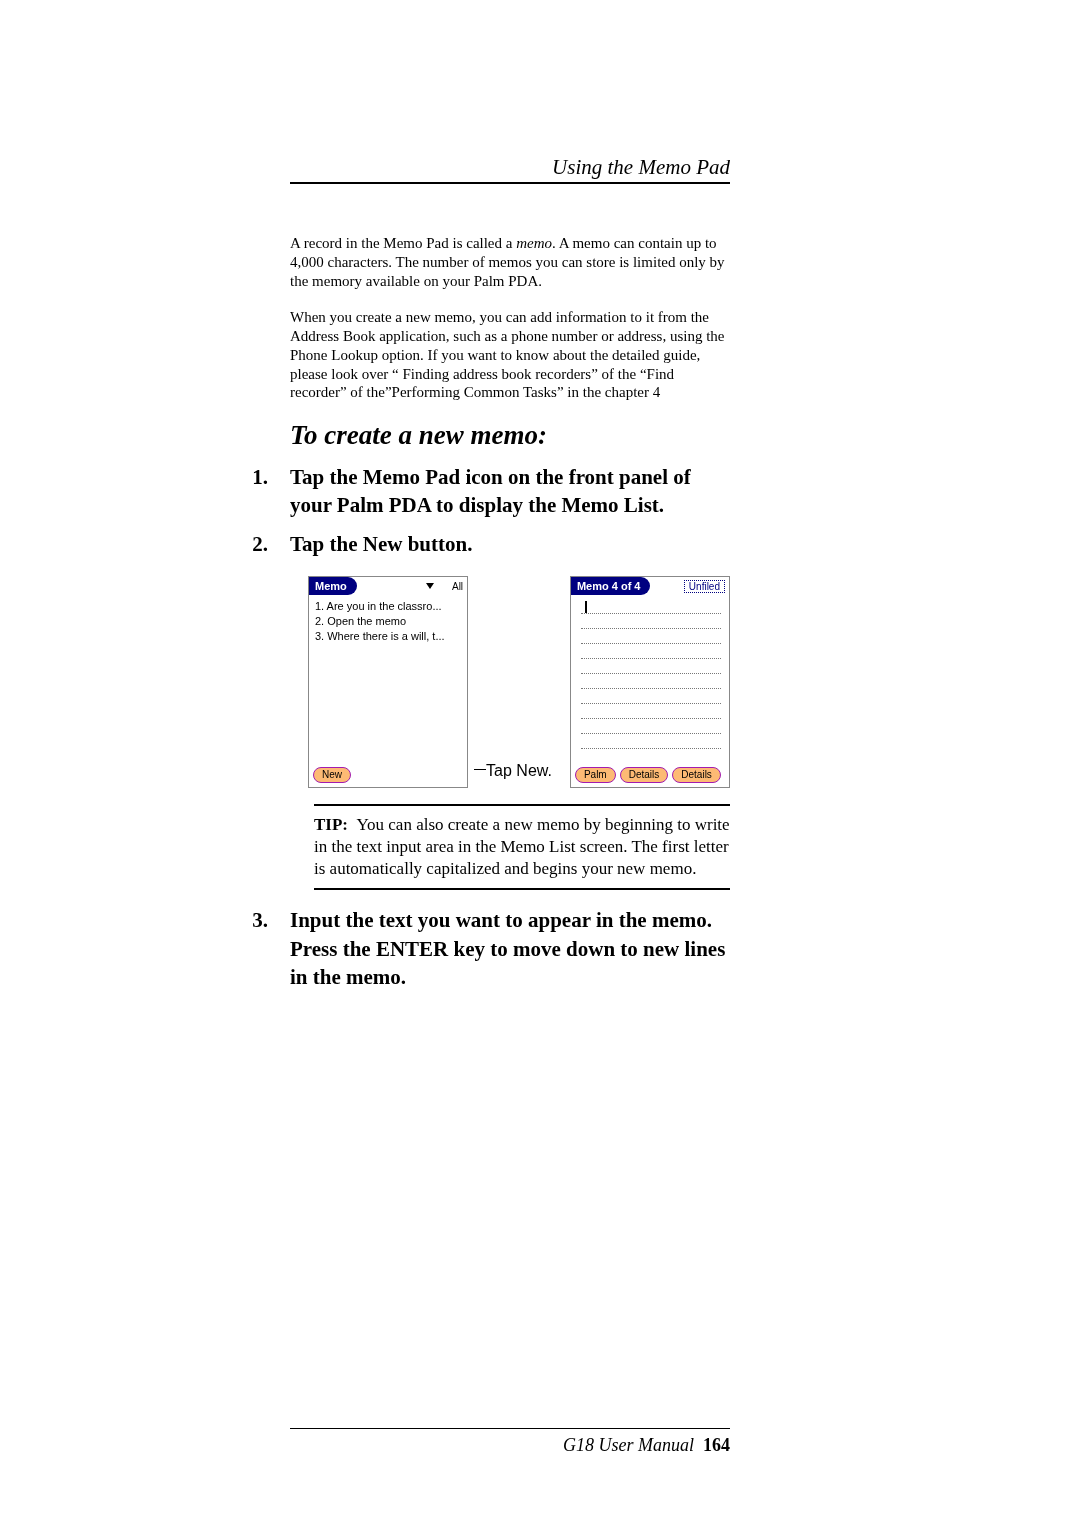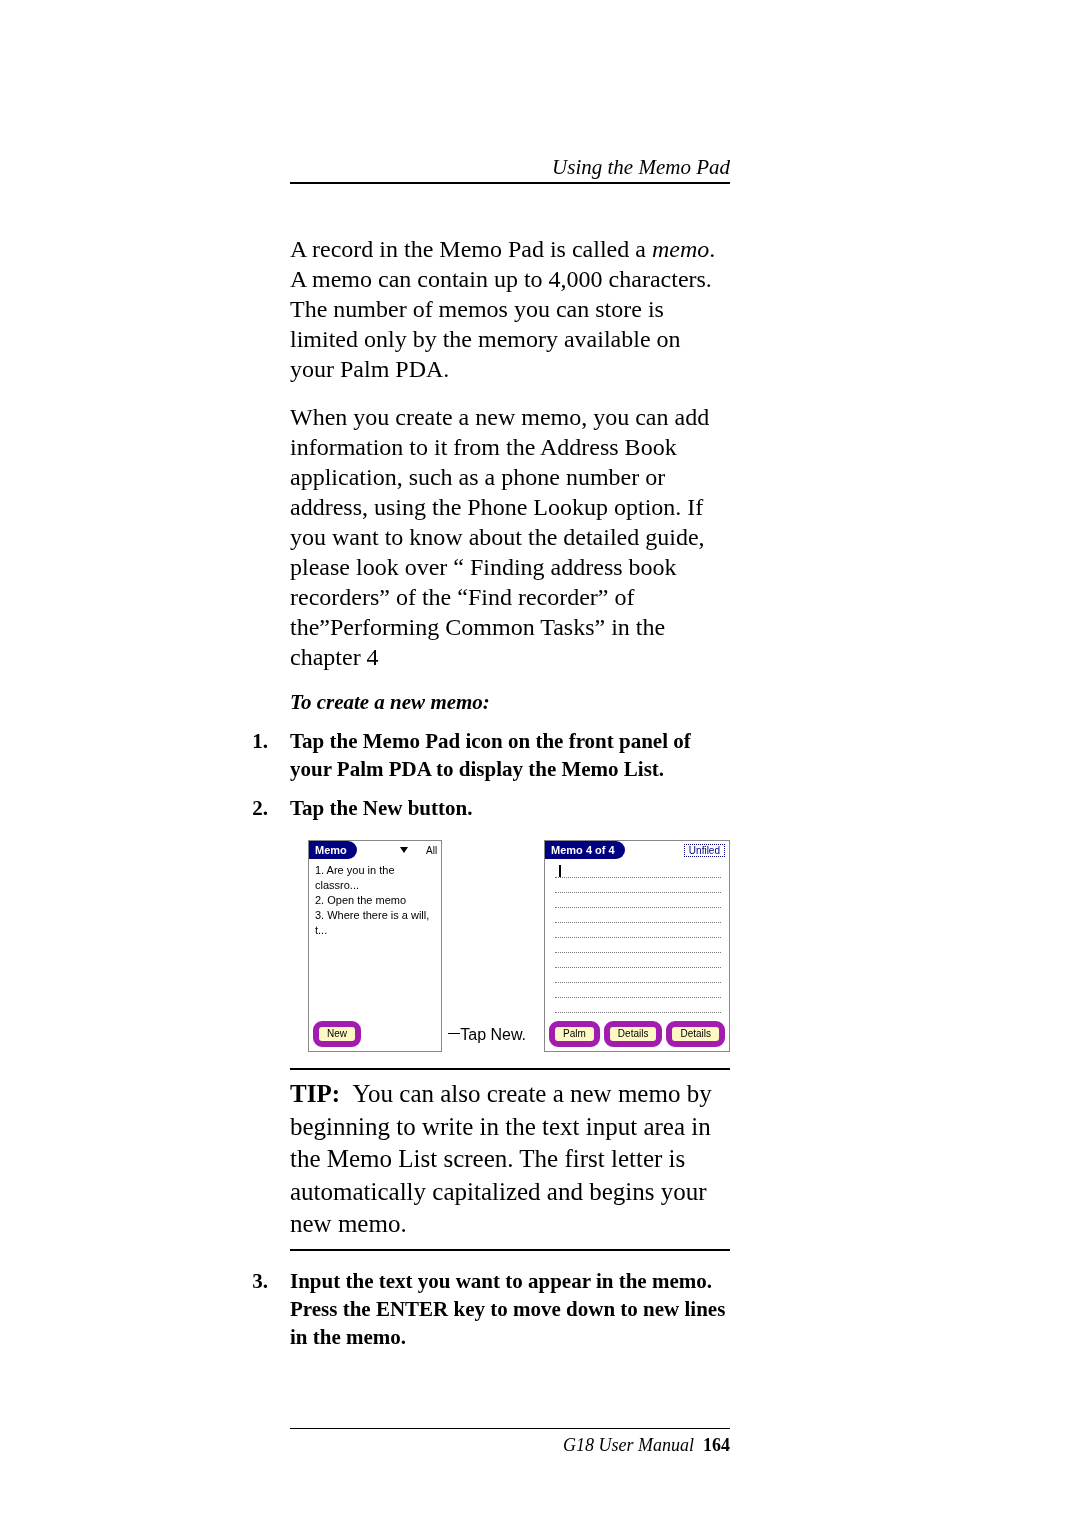--- a/index.html
+++ b/index.html
@@ -28,28 +28,28 @@
     border: none;
     border-top: 2px solid #000;
     margin: 0 0 50px 0;
   }
   h2.section-title {
     font-size: 29px;
     font-weight: bold;
     margin: 0 0 8px 0;
   }
   p.body {
-    font-size: 24px;
+    font-size: 15px;
     line-height: 1.25;
     margin: 0 0 18px 0;
   }
   .subhead {
     font-style: italic;
     font-weight: bold;
-    font-size: 21px;
+    font-size: 27px;
     margin: 8px 0 12px 0;
   }
   .steps {
     font-size: 21px;
     font-weight: bold;
     line-height: 1.35;
   }
   .step {
     display: flex;
     gap: 22px;
@@ -123,27 +123,27 @@
     border-bottom: 1px dotted #777;
     height: 14px;
     margin: 0 4px;
   }
   .palm .footer {
     padding: 3px 4px 4px 4px;
     display: flex;
     gap: 4px;
   }
   .pill {
-    border: 6px solid #a21caf;
+    border: 1px solid #a21caf;
     border-radius: 9px;
     padding: 0 8px;
     font-size: 10px;
     line-height: 14px;
     height: 14px;
-    background: #fef9c3;
+    background: #fdba74;
   }
   .cursor {
     width: 2px;
     height: 12px;
     background: #000;
     display: inline-block;
     vertical-align: middle;
     margin-left: 4px;
   }
   .callout {
@@ -160,23 +160,24 @@
     left: -12px;
     top: 7px;
     width: 12px;
     border-top: 1px solid #000;
   }
 
   .tipbox {
     border-top: 2px solid #000;
     border-bottom: 2px solid #000;
     padding: 8px 0;
-    font-size: 25px;
+    font-size: 17px;
     line-height: 1.3;
     margin-bottom: 16px;
+    margin-left: 24px;
   }
   .tipbox b { font-weight: bold; }
 
   .footer-area {
     position: absolute;
     left: 290px;
     right: 178px;
     bottom: 72px;
   }
   .foot-rule {

